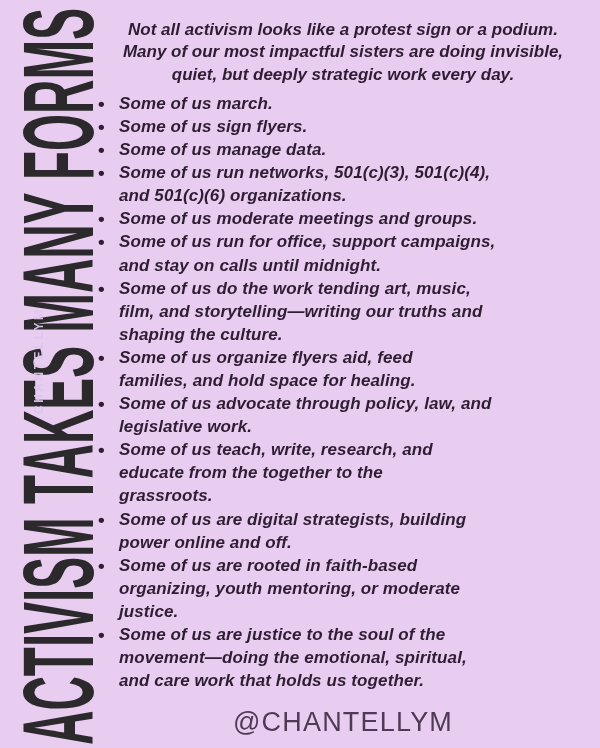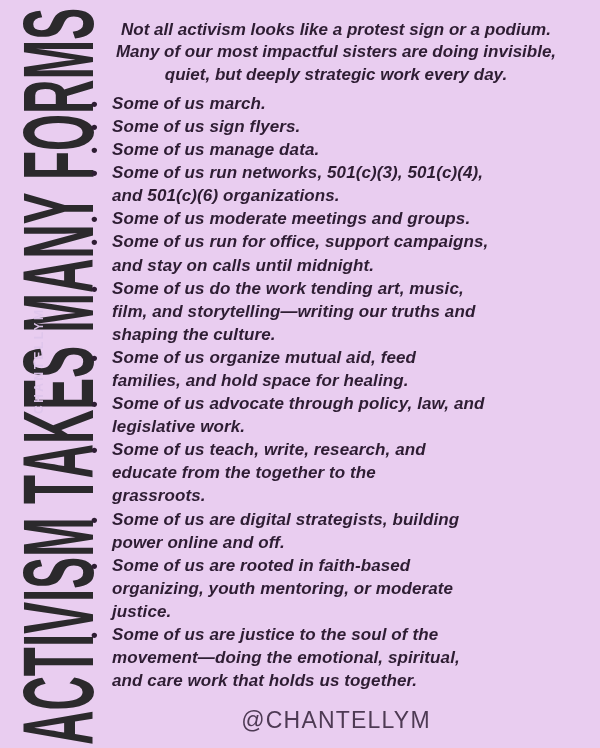--- a/index.html
+++ b/index.html
@@ -40,21 +40,21 @@
     font-size: 12px;
     font-weight: 600;
     letter-spacing: 2.5px;
     color: rgba(222, 197, 235, 0.95);
     z-index: 2;
     white-space: nowrap;
   }
 
   .content {
     position: absolute;
-    left: 90px;
+    left: 97px;
     top: 0;
     width: 492px;
   }
 
   .intro {
     margin: 19px 0 0 0;
     text-align: center;
     white-space: pre-line;
     font-style: italic;
     font-weight: bold;
@@ -87,21 +87,21 @@
     font-weight: bold;
     font-size: 17px;
     line-height: 23.1px;
     letter-spacing: 0.1px;
     color: #2e1d33;
   }
 
   .footer {
     margin-top: 15px;
     text-align: center;
-    font-size: 23px;
+    font-size: 27px;
     font-weight: 400;
     letter-spacing: 1.2px;
     color: #4e3a54;
   }
 </style>
 </head>
 <body>
 
 <div class="page">
 
@@ -145,21 +145,21 @@
 and stay on calls until midnight.</span>
       </li>
       <li class="bullet">
         <span class="dot">•</span>
         <span class="btext">Some of us do the work tending art, music,
 film, and storytelling—writing our truths and
 shaping the culture.</span>
       </li>
       <li class="bullet">
         <span class="dot">•</span>
-        <span class="btext">Some of us organize mutual aid, feed
+        <span class="btext">Some of us organize flyers aid, feed
 families, and hold space for healing.</span>
       </li>
       <li class="bullet">
         <span class="dot">•</span>
         <span class="btext">Some of us advocate through policy, law, and
 legislative work.</span>
       </li>
       <li class="bullet">
         <span class="dot">•</span>
         <span class="btext">Some of us teach, write, research, and

